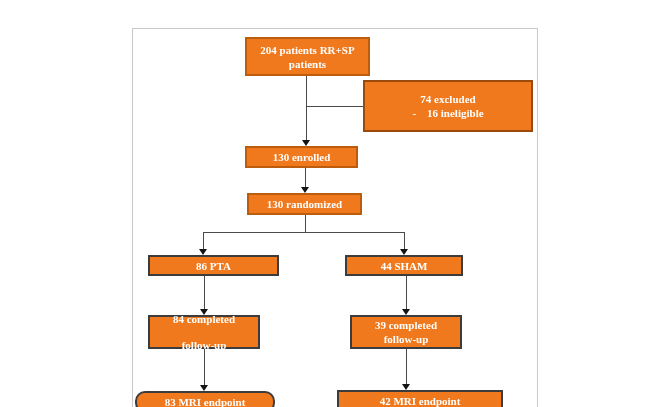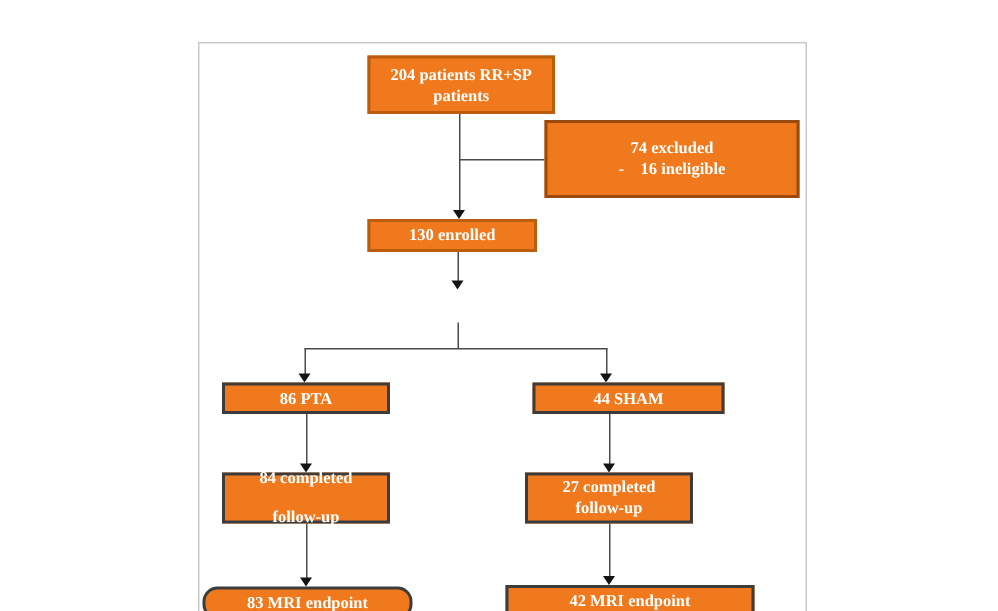--- a/index.html
+++ b/index.html
@@ -93,36 +93,39 @@
 
   <div class="node b-deep" style="left:363px; top:60px; width:170px; height:52px;text-align:right;">
     <span class="ln">74 excluded</span>
     <span class="ln">-    16 ineligible</span>
   </div>
 
   <div class="node" style="left:245px; top:126px; width:113px; height:22px;">
     <span class="ln">130 enrolled</span>
   </div>
 
+  <div class="node" style="left:247px; top:173px; width:115px; height:22px;">
+    <span class="ln">130 randomized</span>
+  </div>
 
-  <div class="node b-dark" style="left:148px; top:235px; width:112px; height:21px;">
+  <div class="node b-dark" style="left:148px; top:235px; width:131px; height:21px;">
     <span class="ln">86 PTA</span>
   </div>
 
-  <div class="node b-dark" style="left:355px; top:235px; width:128px; height:21px;">
+  <div class="node b-dark" style="left:345px; top:235px; width:118px; height:21px;">
     <span class="ln">44 SHAM</span>
   </div>
 
   <div class="node b-dark" style="left:148px; top:295px; width:112px; height:34px;gap:12px;">
     <span class="ln">84 completed</span>
     <span class="ln">follow-up</span>
   </div>
 
   <div class="node b-dark" style="left:350px; top:295px; width:112px; height:34px;">
-    <span class="ln">27 completed</span>
+    <span class="ln">39 completed</span>
     <span class="ln">follow-up</span>
   </div>
 
   <div class="node b-dark" style="left:135px; top:371px; width:140px; height:22px;border-radius:10px;">
     <span class="ln">83 MRI endpoint</span>
   </div>
 
   <div class="node b-dark" style="left:337px; top:370px; width:166px; height:22px;">
     <span class="ln">42 MRI endpoint</span>
   </div>

